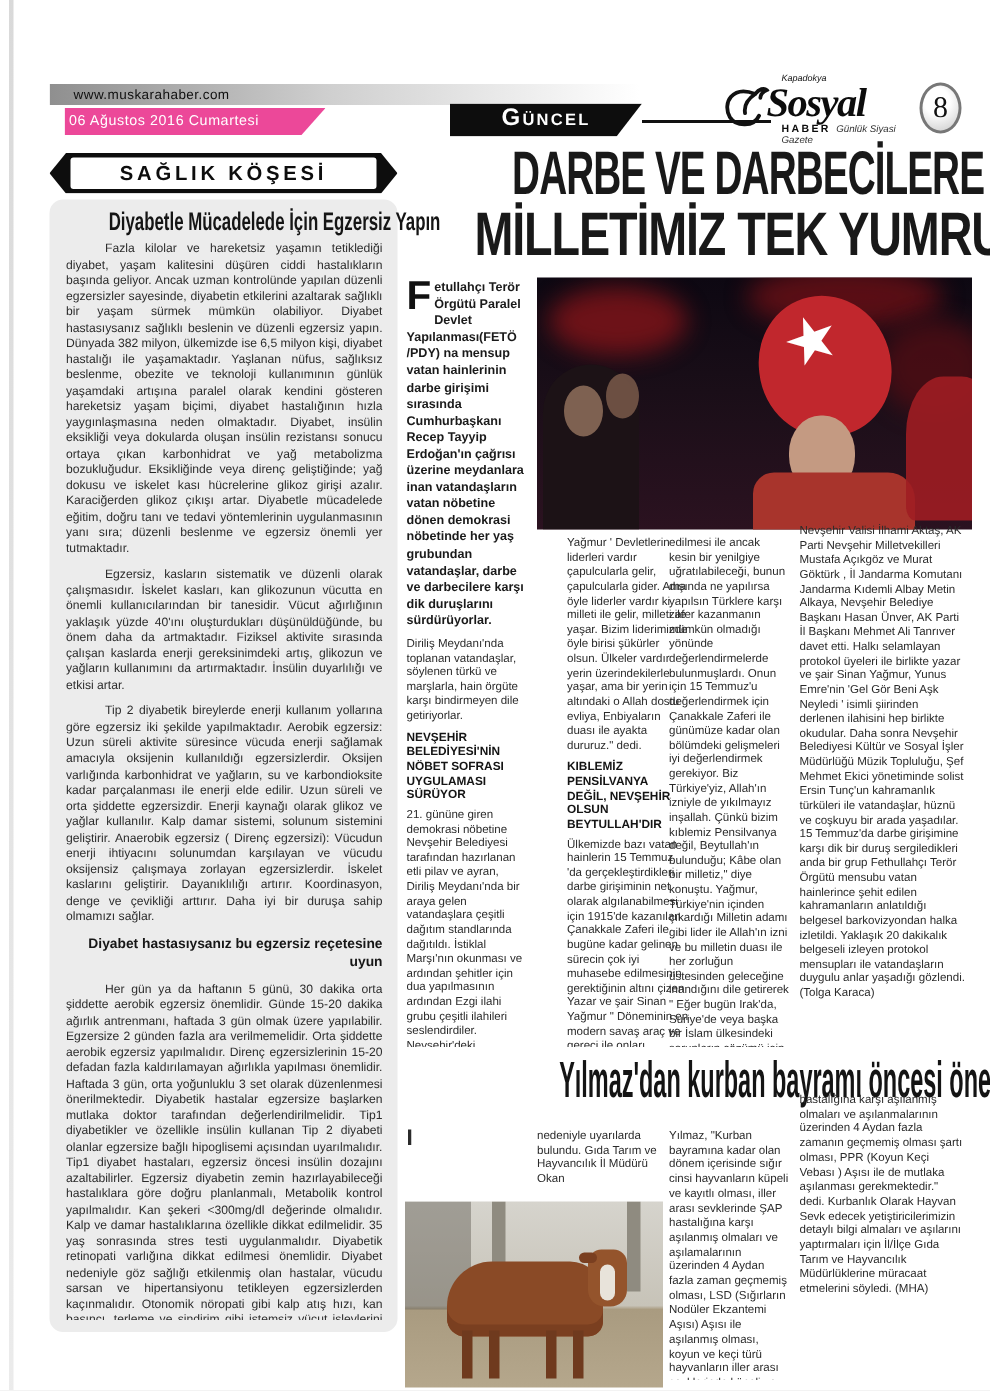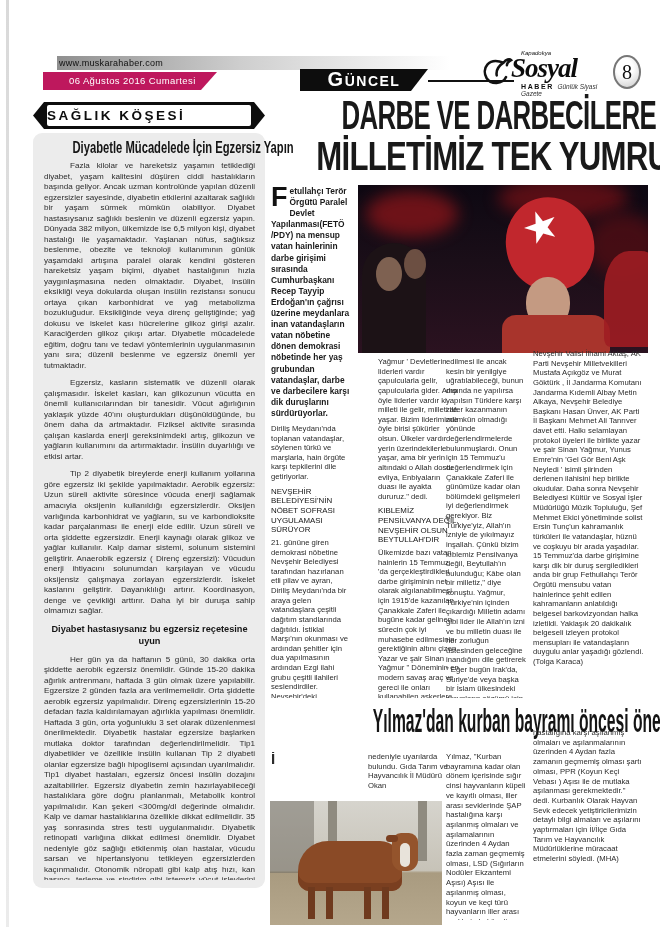--- a/index.html
+++ b/index.html
@@ -3,49 +3,49 @@
 <meta charset="utf-8">
 <style>
   *{box-sizing:border-box;margin:0;padding:0}
   html,body{background:#e9e9e9}
   body{font-family:"Liberation Sans",sans-serif}
   .page{position:relative;width:660px;height:927px;margin:0 auto;background:#fff;overflow:hidden;color:#222}
   .abs{position:absolute}
   .scan-edge{left:6px;top:0;width:3px;height:100%;background:linear-gradient(#c9c9c9,#e3e3e3);opacity:.7}
 
   
-  .hdr-grad{left:57px;top:56px;width:414px;height:14px;background:linear-gradient(90deg,#8f8f8f,#cfcfcf 45%,#fff 95%);clip-path:polygon(0 0,100% 0,calc(100% - 18px) 100%,0 100%);font-size:9px;line-height:14px;padding-left:2px;color:#101010;letter-spacing:.3px}
-  .hdr-date{left:43px;top:72px;width:174px;height:18px;background:#be185d;clip-path:polygon(0 0,100% 0,calc(100% - 16px) 100%,0 100%);color:#fff;font-size:9.5px;line-height:18px;padding-left:26px;letter-spacing:.4px}
-  .hdr-section{left:300px;top:69px;width:128px;height:22px;background:#0d0d0d;clip-path:polygon(0 0,100% 0,calc(100% - 17px) 100%,0 100%);color:#fff;text-align:center;font-weight:bold;font-variant:small-caps;font-size:20px;line-height:20px;letter-spacing:1.5px}
+  .hdr-grad{left:33px;top:56px;width:414px;height:14px;background:linear-gradient(90deg,#8f8f8f,#cfcfcf 45%,#fff 95%);clip-path:polygon(0 0,100% 0,calc(100% - 18px) 100%,0 100%);font-size:9px;line-height:14px;padding-left:16px;color:#101010;letter-spacing:.3px}
+  .hdr-date{left:43px;top:72px;width:174px;height:18px;background:#ec4899;clip-path:polygon(0 0,100% 0,calc(100% - 16px) 100%,0 100%);color:#fff;font-size:9.5px;line-height:18px;padding-left:3px;letter-spacing:.4px}
+  .hdr-section{left:300px;top:69px;width:128px;height:22px;background:#0d0d0d;clip-path:polygon(0 0,100% 0,calc(100% - 17px) 100%,0 100%);color:#fff;text-align:center;font-weight:bold;font-variant:small-caps;font-size:16px;line-height:20px;letter-spacing:1.5px}
   .hdr-rule{left:428px;top:80px;width:86px;height:2px;background:#111}
   .logo{left:477px;top:50px;width:134px;height:44px}
   .logo-icon{position:absolute;left:0;top:5px;width:36px;height:34px}
   .logo-top{position:absolute;left:44px;top:0;font-size:6px;font-style:italic;color:#111}
   .logo-name{position:absolute;left:34px;top:3px;font-family:"Liberation Serif",serif;font-style:italic;font-weight:bold;font-size:27px;letter-spacing:-1px;color:#0c0c0c}
   .logo-haber{position:absolute;left:44px;top:33px;font-size:7px;font-weight:bold;letter-spacing:1.6px;color:#0c0c0c}
   .logo-script{font-weight:normal;font-style:italic;letter-spacing:0;font-size:6.5px;color:#333}
   .pagenum{left:613px;top:55px;width:28px;height:34px;border:2px solid #777;border-radius:50%;background:radial-gradient(circle at 40% 35%,#fff 35%,#c8c8c8);text-align:center;font-family:"Liberation Serif",serif;font-size:20px;line-height:30px;color:#111}
 
   
   .ribbon{left:33px;top:102px;width:232px;height:27px;background:#0d0d0d;clip-path:polygon(0 50%,11px 0,calc(100% - 11px) 0,100% 50%,calc(100% - 11px) 100%,11px 100%)}
-  .ribbon-inner{position:absolute;left:14px;right:14px;top:3px;bottom:3px;background:#fff;border-radius:2px;font-weight:bold;font-size:13.5px;line-height:21px;letter-spacing:2.5px;color:#0d0d0d}
+  .ribbon-inner{position:absolute;left:14px;right:14px;top:3px;bottom:3px;background:#fff;border-radius:2px;text-align:center;font-weight:bold;font-size:13.5px;line-height:21px;letter-spacing:2.5px;color:#0d0d0d}
   .health-panel{left:33px;top:133px;width:232px;height:755px;background:#ececec;border-radius:9px}
   .health-title{position:absolute;left:0;top:5px;width:100%;text-align:center;font-weight:bold;font-size:17px;white-space:nowrap;transform:scaleX(.66);transform-origin:center;color:#151515}
   .health-body{position:absolute;left:11px;right:10px;top:28px;bottom:8px;overflow:hidden;font-size:8.1px;line-height:1.3;text-align:justify;color:#2c2c2c}
   .health-body p{margin:0 0 7px;text-indent:26px}
-  .h-sub{text-align:center;font-weight:bold;font-size:9.2px;margin:6px 0 7px;color:#161616}
+  .h-sub{text-align:right;font-weight:bold;font-size:9.2px;margin:6px 0 7px;color:#161616}
 
   
   .headline{left:270px;top:95px;width:386px;height:86px;color:#191919}
   .hl{display:block;font-weight:800;font-size:41px;line-height:41px;white-space:nowrap;text-align:center;letter-spacing:-1px;transform-origin:center}
   .hl1{transform:scaleX(.63)}
   .hl2{transform:scaleX(.76)}
   .m-col{font-size:7.7px;line-height:1.25;color:#2b2b2b;overflow:hidden}
   .m-col p{margin:0 0 5px}
-  .m-sub{font-weight:normal;font-size:7.9px;line-height:1.22;margin:1px 0 3px;color:#141414}
+  .m-sub{font-weight:bold;font-size:7.9px;line-height:1.22;margin:1px 0 3px;color:#141414}
   .lead{font-weight:bold;font-size:8.4px;line-height:1.32;color:#1a1a1a}
   .dropcap{float:left;font-size:27px;line-height:23px;font-weight:bold;padding-right:2px;color:#111}
   .col1{left:271px;top:186px;width:81px;height:512px}
   .col2{left:378px;top:357px;width:82px;height:341px}
   .col3{left:446px;top:357px;width:80px;height:341px}
   .col4{left:533px;top:349px;width:111px;height:341px}
 
   
   .photo-main{left:358px;top:185px;width:290px;height:168px;background:linear-gradient(180deg,#0d0812,#1a0e18 45%,#2b1220);overflow:hidden}
   .blob{position:absolute;border-radius:50%;filter:blur(8px)}
@@ -58,21 +58,21 @@
   .girl-scarf{position:absolute;left:148px;top:12px;width:88px;height:94px;background:#c1272d;border-radius:48% 52% 46% 50%;transform:rotate(-6deg)}
   .scarf-star{position:absolute;left:18px;top:8px;font-size:42px;color:#fff;transform:rotate(-14deg);line-height:1}
   .girl-face{position:absolute;left:168px;top:92px;width:44px;height:52px;background:#c49a82;border-radius:48%}
   .girl-body{position:absolute;left:144px;top:130px;width:108px;height:40px;background:#a8342c;border-radius:14px 18px 0 0}
   .kid2{position:absolute;right:-18px;top:66px;width:62px;height:96px;background:#9e1d22;border-radius:40% 40% 10% 10%;opacity:.9}
 
   
   .b-headline{left:268px;top:700px;width:388px;font-size:34px;font-weight:800;line-height:40px;white-space:nowrap;text-align:center;transform:scaleX(.46);transform-origin:center;color:#141414}
   .b-col{font-size:7.7px;line-height:1.26;color:#2b2b2b;overflow:hidden}
   .bc1{left:271px;top:752px;width:81px;height:48px}
-  .bc2{left:368px;top:752px;width:82px;height:48px}
+  .bc2{left:358px;top:752px;width:82px;height:48px}
   .bc3{left:446px;top:752px;width:80px;height:168px}
   .bc4{left:533px;top:728px;width:111px;height:158px}
   .dropcap2{float:left;font-size:15px;line-height:13px;font-weight:bold;padding-right:1px}
 
   
   .photo-cow{left:270px;top:801px;width:172px;height:124px;background:linear-gradient(#d6d4cd,#c7c3b8 56%,#a99b80 58%,#b5a78c);overflow:hidden}
   .barn-shade{position:absolute;left:0;top:0;width:44px;height:72px;background:#5f5b52;opacity:.45}
   .post{position:absolute;width:9px;background:#8f8b80}
   .p1{left:58px;top:0;height:64px}
   .p2{left:148px;top:0;height:60px}
@@ -144,21 +144,21 @@
     <div class="girl-scarf">
       <span class="scarf-star">★</span>
     </div>
     <div class="girl-face"></div>
     <div class="girl-body"></div>
     <div class="kid2"></div>
   </div>
 
   <div class="abs m-col col1">
     <p class="lead"><span class="dropcap">F</span><span>etullahçı Terör Örgütü Paralel Devlet Yapılanması(FETÖ /PDY) na mensup vatan hainlerinin darbe girişimi sırasında Cumhurbaşkanı Recep Tayyip Erdoğan'ın çağrısı üzerine meydanlara inan vatandaşların vatan nöbetine dönen demokrasi nöbetinde her yaş grubundan vatandaşlar, darbe ve darbecilere karşı dik duruşlarını sürdürüyorlar.</span></p>
-    <p>Diriliş Meydanı'nda toplanan vatandaşlar, söylenen türkü ve marşlarla, hain örgüte karşı tepkilerini dile getiriyorlar.</p>
+    <p>Diriliş Meydanı'nda toplanan vatandaşlar, söylenen türkü ve marşlarla, hain örgüte karşı bindirmeyen dile getiriyorlar.</p>
     <div class="m-sub">NEVŞEHİR BELEDİYESİ'NİN NÖBET SOFRASI UYGULAMASI SÜRÜYOR</div>
     <p>21. gününe giren demokrasi nöbetine Nevşehir Belediyesi tarafından hazırlanan etli pilav ve ayran, Diriliş Meydanı'nda bir araya gelen vatandaşlara çeşitli dağıtım standlarında dağıtıldı. İstiklal Marşı'nın okunması ve ardından şehitler için dua yapılmasının ardından Ezgi ilahi grubu çeşitli ilahileri seslendirdiler. Nevşehir'deki demokrasi nöbetinin bugünkü konuğu Türk Edebiyatının önemli yazarlarından olan Sinan Yağmur oldu. Kendine has yorumu ile Mevlana'nın can dostu Şems-i Tebrizi' den anlatımasını şiirleştiren Yağmur, duygu dolu mısralarla Nevşehirlilere hitap etti.</p>
 
   </div>
 
   <div class="abs m-col col2">
     <p>Yağmur ' Devletlerin liderleri vardır çapulcularla gelir, çapulcularla gider. Ama öyle liderler vardır ki milleti ile gelir, milleti ile yaşar. Bizim liderimizde öyle birisi şükürler olsun. Ülkeler vardır yerin üzerindekilerle yaşar, ama bir yerin altındaki o Allah dostu evliya, Enbiyaların duası ile ayakta dururuz." dedi.</p>
     <div class="m-sub">KIBLEMİZ PENSİLVANYA DEĞİL, NEVŞEHİR OLSUN BEYTULLAH'DIR</div>
     <p>Ülkemizde bazı vatan hainlerin 15 Temmuz 'da gerçekleştirdikleri darbe girişiminin net olarak algılanabilmesi için 1915'de kazanılan Çanakkale Zaferi ile bugüne kadar gelinen sürecin çok iyi muhasebe edilmesinin gerektiğinin altını çizen Yazar ve şair Sinan Yağmur " Döneminin en modern savaş araç ve gereci ile onları kullanabilen askerlere sahip olan İngiltere'nin yaşadığı hezimetten sonra bunun raporunu hazırlanmasını istedi Winston Churchill. Kendisine gelen raporda Türklerin Kuran-ı Kerim'den uzaklaştırılması , manevi bağlarının yok edilmesi ve aile müessesesinin yok</p>
   </div>

